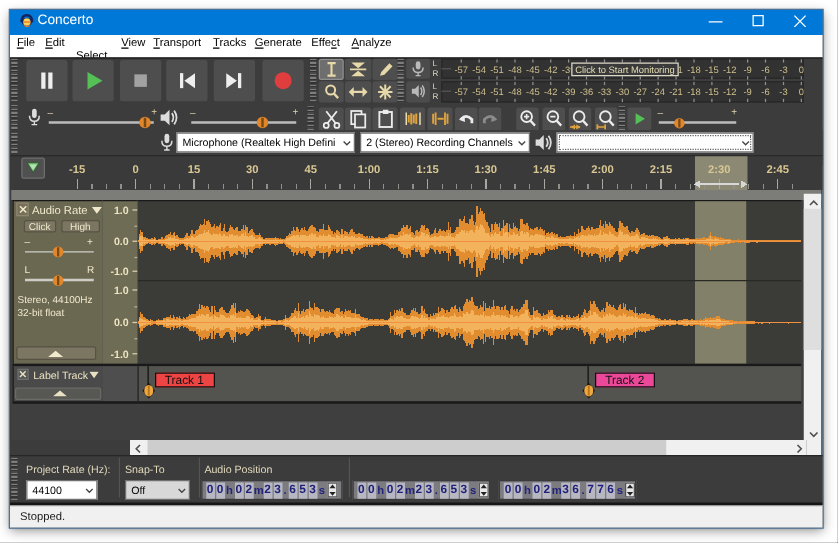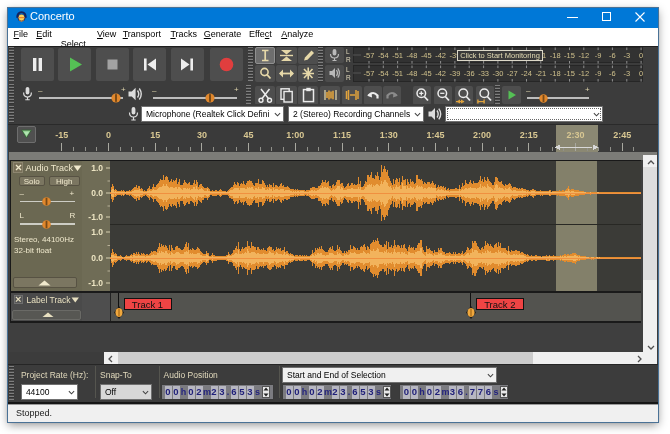--- a/index.html
+++ b/index.html
@@ -350,21 +350,21 @@
 <circle cx="5.5" cy="5.5" r="4.2" fill="#e0872c"></circle>
       <rect x="4.6" y="2" width="1.8" height="7" fill="#7a4a16"></rect>
     </svg>
 <div style="left:0;top:96px;width:650px;height:20px;background:#3c3c3c"></div>
 <div class="grip" style="left:0.5px;top:97.5px;width:5px;height:17px;"></div>
 <svg style="left:119px;top:98px" width="13" height="16" viewBox="0 0 13 16">
 <rect x="4.6" y="1" width="3.8" height="7.5" rx="1.9" fill="#dcdcdc"></rect>
 <path d="M2.5 6.5 Q2.5 11 6.5 11 Q10.5 11 10.5 6.5" stroke="#dcdcdc" stroke-width="1.2" fill="none"></path>
 <path d="M6.5 11 V13.4 M4.3 14 H8.7" stroke="#dcdcdc" stroke-width="1.2"></path>
     </svg>
-<div class="combo" style="left:133px;top:98px;width:143px;height:16px;background:#fff;"><span style="position:relative;z-index:2">Microphone (Realtek Click Defini</span><svg class="carr" viewBox="0 0 8 8">
+<div class="combo" style="left:133px;top:98px;width:143px;height:16px;background:#fff;"><span style="position:relative;z-index:2">Microphone (Realtek High Defini</span><svg class="carr" viewBox="0 0 8 8">
         <path d="M1 2.5 L4 5.5 L7 2.5" stroke="#444" stroke-width="1.2" fill="none"></path>
       </svg></div>
 <div class="combo" style="left:280px;top:98px;width:136px;height:16px;background:#fff;"><span style="position:relative;z-index:2">2 (Stereo) Recording Channels</span><svg class="carr" viewBox="0 0 8 8">
         <path d="M1 2.5 L4 5.5 L7 2.5" stroke="#444" stroke-width="1.2" fill="none"></path>
       </svg></div>
 <svg style="left:419px;top:98px" width="16" height="16" viewBox="0 0 16 16">
 <path d="M1.5 5.5 H4.5 L8 2 V14 L4.5 10.5 H1.5 Z" fill="#dcdcdc"></path>
 <path d="M10 4.5 Q12.4 8 10 11.5" stroke="#dcdcdc" stroke-width="1.4" fill="none"></path>
 <path d="M11.8 2.6 Q15.6 8 11.8 13.4" stroke="#dcdcdc" stroke-width="1.4" fill="none"></path>
     </svg>
@@ -458,25 +458,25 @@
       <rect x="0" y="31.6" width="531" height="1" fill="#f09040"></rect>
       <rect x="0" y="96.6" width="531" height="1" fill="#f09040"></rect>
     </svg>
 <div class="" style="left:102px;top:215.6px;width:531px;height:1.4px;background:#282824"></div>
 <div class="" style="left:2px;top:152px;width:72px;height:131px;background:#6b6852;border-top:1px solid #191919;border-left:1px solid #191919"></div>
 <div class="" style="left:74px;top:152px;width:28px;height:131px;background:#6f6c56;border-top:1px solid #191919"></div>
 <div class="" style="left:4.8px;top:154px;width:10.5px;height:10.5px;background:#776f58;border:1px solid #8d8670"></div>
 <svg style="left:6.6px;top:155.8px" width="7" height="7" viewBox="0 0 7 7">
 <path d="M1 1 L6 6 M6 1 L1 6" stroke="#efe8cc" stroke-width="1.3"></path>
     </svg>
-<div style="left:17.5px;top:154.5px;color:#efe8cc;font-size:9px;white-space:nowrap">Audio Track</div>
+<div style="left:17.5px;top:154.5px;color:#efe8cc;font-size:9px;white-space:nowrap">Audio Rate</div>
 <svg style="left:65px;top:157px" width="9" height="7" viewBox="0 0 9 7">
 <path d="M0.5 0.5 H8.5 L4.5 6 Z" fill="#efe8cc"></path>
     </svg>
-<div class="" style="left:10.5px;top:167.5px;width:26.5px;height:10.5px;background:#7b7661;border:1px solid #575243;border-radius:2px;color:#f0e9cd;font-size:8px;line-height:9px;text-align:center">Solo</div>
+<div class="" style="left:10.5px;top:167.5px;width:26.5px;height:10.5px;background:#7b7661;border:1px solid #575243;border-radius:2px;color:#f0e9cd;font-size:8px;line-height:9px;text-align:center">Click</div>
 <div class="" style="left:40.5px;top:167.5px;width:31.5px;height:10.5px;background:#7b7661;border:1px solid #575243;border-radius:2px;color:#f0e9cd;font-size:8px;line-height:9px;text-align:center">High</div>
 <div style="left:11.5px;top:181px;color:#f0e9cd;font-size:8px">–</div>
 <div style="left:61.5px;top:181px;color:#f0e9cd;font-size:8px">+</div>
 <div class="" style="left:12px;top:192.7px;width:55px;height:1.5px;background:#cdcdc5"></div>
 <svg style="left:33px;top:188px" width="11" height="11" viewBox="0 0 11 11">
 <circle cx="5.5" cy="5.5" r="4.3" fill="#e0872c"></circle>
       <rect x="4.6" y="1.8" width="1.8" height="7.4" fill="#7a4a16"></rect>
     </svg>
 <div style="left:11.5px;top:203px;color:#f0e9cd;font-size:8px">L</div>
 <div style="left:61.5px;top:203px;color:#f0e9cd;font-size:8px">R</div>
@@ -532,21 +532,21 @@
 <ellipse cx="6" cy="6.5" rx="3.6" ry="4.6" fill="#f0a83e"></ellipse>
 <rect x="5.2" y="2.5" width="1.6" height="8" fill="#b87820"></rect>
     </svg>
 <div class="" style="left:115.5px;top:289.5px;width:48px;height:12.5px;background:#ef4444;border:1px solid #111;color:#111;font-size:9.5px;line-height:11px;text-align:center">Track 1</div>
 <div class="" style="left:462px;top:284.5px;width:1.3px;height:16px;background:#111"></div>
 <svg style="left:457px;top:298px" width="12" height="13" viewBox="0 0 12 13">
 <path d="M6 0 L11 6.5 L6 13 L1 6.5 Z" fill="#1b1b1b"></path>
 <ellipse cx="6" cy="6.5" rx="3.6" ry="4.6" fill="#f0a83e"></ellipse>
 <rect x="5.2" y="2.5" width="1.6" height="8" fill="#b87820"></rect>
     </svg>
-<div class="" style="left:467.8px;top:289.5px;width:48px;height:12.5px;background:#ef4444;border:1px solid #111;color:#111;font-size:9.5px;line-height:11px;text-align:center">Track 2</div>
+<div class="" style="left:467.8px;top:289.5px;width:48px;height:12.5px;background:#ec4899;border:1px solid #111;color:#111;font-size:9.5px;line-height:11px;text-align:center">Track 2</div>
 <div class="" style="left:96px;top:344px;width:541px;height:12px;background:#f0f0f0"></div>
 <div class="" style="left:110px;top:344px;width:415px;height:12px;background:#cdcdcd"></div>
 <svg style="left:99px;top:346.5px" width="7" height="8" viewBox="0 0 7 8">
       <path d="M5 1 L2 4 L5 7" stroke="#505050" stroke-width="1.3" fill="none"></path>
     </svg>
 <svg style="left:628px;top:346.5px" width="7" height="8" viewBox="0 0 7 8">
       <path d="M2 1 L5 4 L2 7" stroke="#505050" stroke-width="1.3" fill="none"></path>
     </svg>
 <div class="" style="left:635px;top:147px;width:14px;height:197px;background:#f0f0f0"></div>
 <div class="" style="left:635px;top:159px;width:14px;height:113px;background:#dedede"></div>
@@ -562,23 +562,20 @@
 <div class="" style="left:86.7px;top:358px;width:1px;height:32px;background:#2c2c2c;border-right:1px solid #55554f"></div>
 <div class="" style="left:151.1px;top:358px;width:1px;height:32px;background:#2c2c2c;border-right:1px solid #55554f"></div>
 <div class="" style="left:271px;top:358px;width:1px;height:32px;background:#2c2c2c;border-right:1px solid #55554f"></div>
 <div class="lbl" style="left:12.9px;top:362px">Project Rate (Hz):</div>
 <div class="lbl" style="left:92px;top:362px">Snap-To</div>
 <div class="lbl" style="left:155.5px;top:362px">Audio Position</div>
 <div class="combo" style="left:12.9px;top:376px;width:57.5px;height:16px;background:#fff;"><span style="position:relative;z-index:2">44100</span><svg class="carr" viewBox="0 0 8 8">
         <path d="M1 2.5 L4 5.5 L7 2.5" stroke="#444" stroke-width="1.2" fill="none"></path>
       </svg></div>
 <div class="combo" style="left:92px;top:376px;width:52px;height:16px;background:#d8d8d8;"><span style="position:relative;z-index:2">Off</span><svg class="carr" viewBox="0 0 8 8">
-        <path d="M1 2.5 L4 5.5 L7 2.5" stroke="#444" stroke-width="1.2" fill="none"></path>
-      </svg></div>
-<div class="combo" style="left:274px;top:358.5px;width:214.5px;height:16px;background:#f0f0f0;"><span style="position:relative;z-index:2">Start and End of Selection</span><svg class="carr" viewBox="0 0 8 8">
         <path d="M1 2.5 L4 5.5 L7 2.5" stroke="#444" stroke-width="1.2" fill="none"></path>
       </svg></div>
 <div style="left:153px;top:376px;width:113px;height:15.5px;background:#7b7b80;border:1px solid #3a3a3a;padding:1px 0 0 2px;white-space:nowrap"><span class="digit">0</span><span class="digit">0</span><span class="sep" style="width:7px">h</span><span class="digit">0</span><span class="digit">2</span><span class="sep" style="width:7px">m</span><span class="digit">2</span><span class="digit">3</span><span class="sep" style="width:4px">.</span><span class="digit">6</span><span class="digit">5</span><span class="digit">3</span><span class="sep" style="width:7px">s</span><span style="display:inline-block;width:8px;height:12px;background:#e8e8e8;border:1px solid #555;vertical-align:top;position:relative;margin-left:1px"><svg style="position:absolute;left:0;top:0" width="6" height="10" viewBox="0 0 6 10">
           <path d="M3 0.5 L5.5 3.5 H0.5 Z" fill="#222"></path>
           <path d="M3 9.5 L5.5 6.5 H0.5 Z" fill="#222"></path>
         </svg></span></div>
 <div style="left:274px;top:376px;width:110px;height:15.5px;background:#7b7b80;border:1px solid #3a3a3a;padding:1px 0 0 2px;white-space:nowrap"><span class="digit">0</span><span class="digit">0</span><span class="sep" style="width:7px">h</span><span class="digit">0</span><span class="digit">2</span><span class="sep" style="width:7px">m</span><span class="digit">2</span><span class="digit">3</span><span class="sep" style="width:4px">.</span><span class="digit">6</span><span class="digit">5</span><span class="digit">3</span><span class="sep" style="width:7px">s</span><span style="display:inline-block;width:8px;height:12px;background:#e8e8e8;border:1px solid #555;vertical-align:top;position:relative;margin-left:1px"><svg style="position:absolute;left:0;top:0" width="6" height="10" viewBox="0 0 6 10">
           <path d="M3 0.5 L5.5 3.5 H0.5 Z" fill="#222"></path>
           <path d="M3 9.5 L5.5 6.5 H0.5 Z" fill="#222"></path>
         </svg></span></div>

